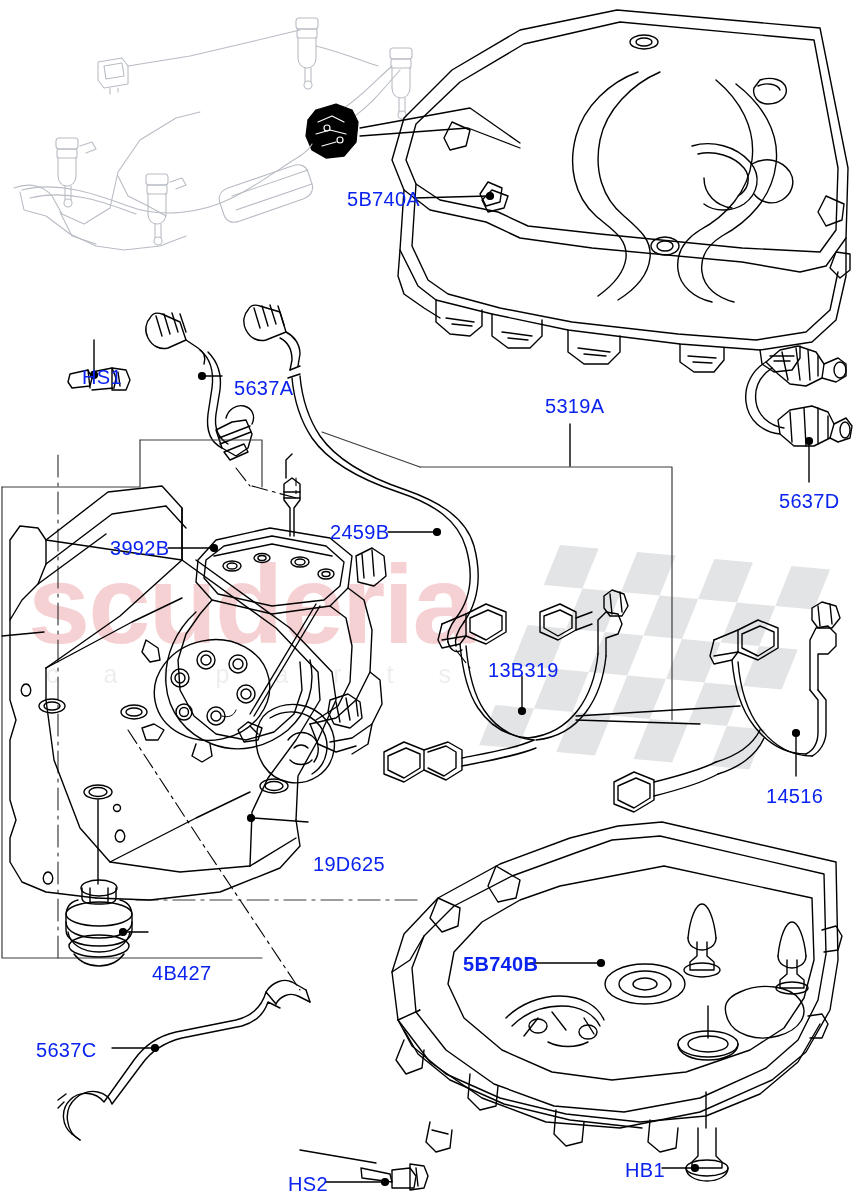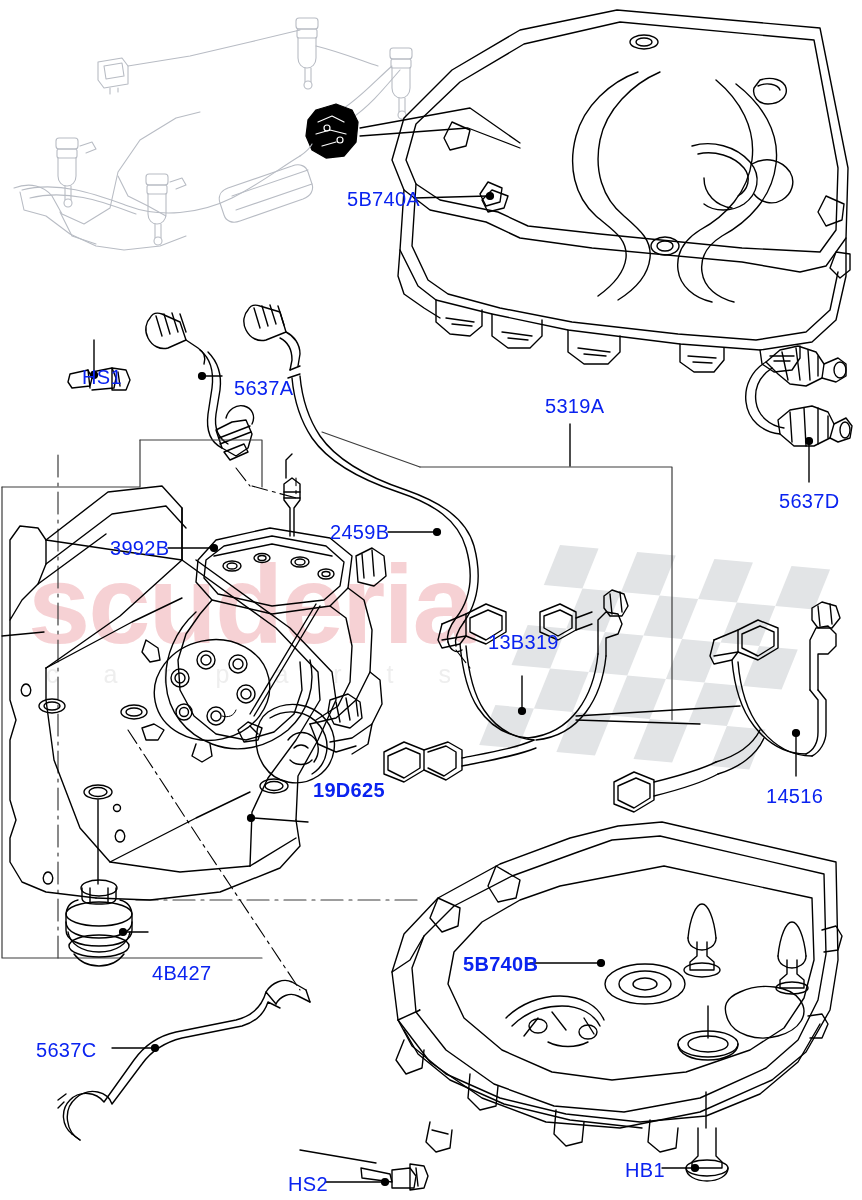--- a/index.html
+++ b/index.html
@@ -632,22 +632,22 @@
     </g>
   </svg>
 
   <div class="label" style="left:347px;top:189px;">5B740A</div>
   <div class="label" style="left:82px;top:326px;margin-top:41px;">HS1</div>
   <div class="label" style="left:234px;top:366px;margin-top:12px;">5637A</div>
   <div class="label" style="left:545px;top:396px;">5319A</div>
   <div class="label" style="left:779px;top:491px;">5637D</div>
   <div class="label" style="left:330px;top:522px;">2459B</div>
   <div class="label" style="left:110px;top:538px;">3992B</div>
-  <div class="label" style="left:488px;top:632px;">13B319</div>
+  <div class="label" style="left:488px;top:660px;">13B319</div>
   <div class="label" style="left:766px;top:786px;text-align:right;">14516</div>
-  <div class="label" style="left:313px;top:780px;font-weight:bold;">19D625</div>
+  <div class="label" style="left:313px;top:854px;">19D625</div>
   <div class="label" style="left:152px;top:924px;margin-top:39px;">4B427</div>
   <div class="label" style="left:463px;top:954px;font-weight:bold;">5B740B</div>
   <div class="label" style="left:36px;top:1040px;">5637C</div>
   <div class="label" style="left:625px;top:1160px;">HB1</div>
   <div class="label" style="left:288px;top:1174px;">HS2</div>
 
 </div>
 
 </body></html>

